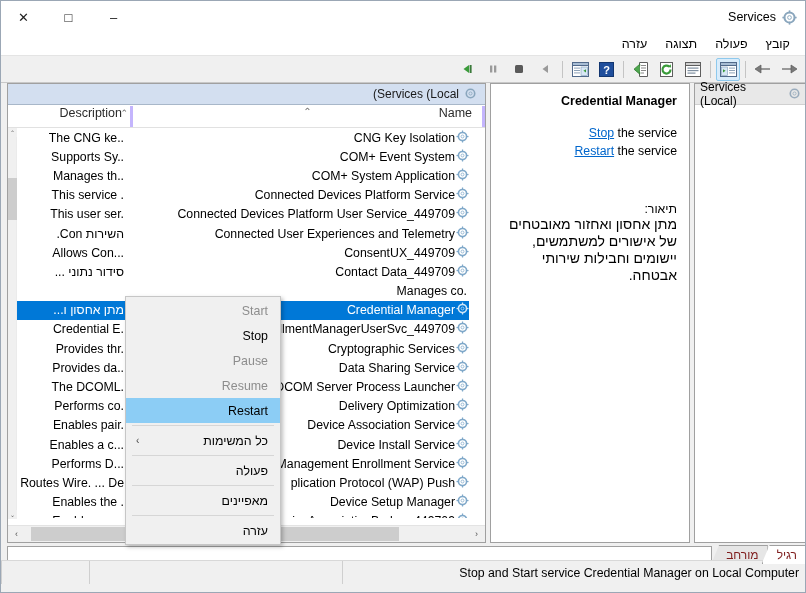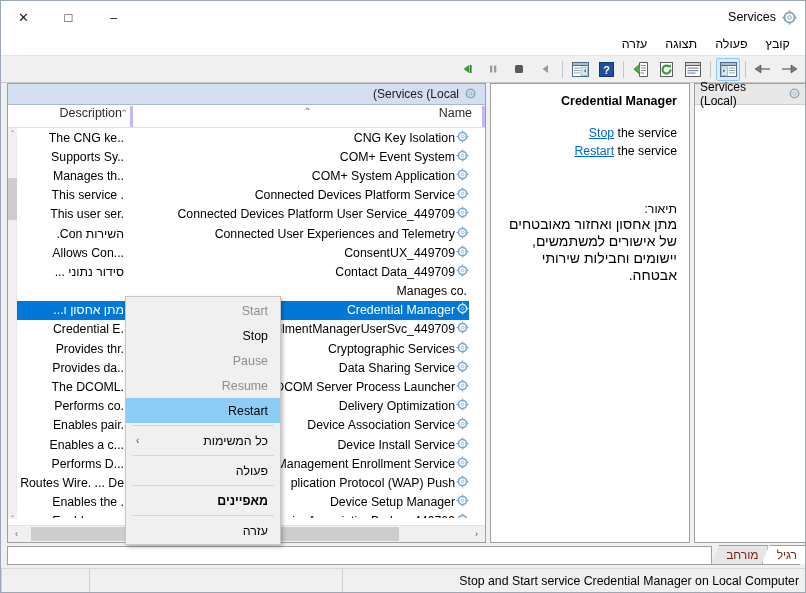--- a/index.html
+++ b/index.html
@@ -230,21 +230,21 @@
     margin-top: 25px;
   }
   .tab.active { background: #ffffff; position: relative; z-index: 3; }
   .tabsrow-filler {
     flex: 1; height: 18px; border: 1px solid #a0a0a0; border-bottom: none;
     background: #ffffff; margin-right: -1px;
   }
 
   
   .statusbar {
-    position: absolute; left: 0; bottom: 0; width: 804px; height: 24px;
+    position: absolute; left: 0; bottom: 0; width: 804px; height: 32px;
     background: #f0f0f0; border-top: 1px solid #d8d8d8;
     display: flex; flex-direction: row-reverse; 
   }
   .status-main {
     flex: 1; height: 23px; display: flex; align-items: center;
     justify-content: flex-start; direction: ltr;
     padding-right: 6px; font-size: 12.3px; color: #000;
     border-left: 1px solid #cfcfcf;
   }
   .status-main .s-txt { margin-left: auto; }
@@ -266,21 +266,21 @@
     height: 25px; display: flex; flex-direction: row-reverse;
     align-items: center; padding: 0 12px 0 8px;
     font-size: 12.4px; color: #000; cursor: default;
     justify-content: flex-start; position: relative;
   }
   .ctx-item.ltr { direction: ltr; justify-content: center; }
   .ctx-item.ltr .ctx-lbl { margin-left: auto; }
   .ctx-item.rtl .ctx-lbl { margin-right: 0; margin-left: 16px; }
   .ctx-item.disabled { color: #8d8d8d; }
   .ctx-item.highlight { background: #8ccdf5; color: #000; }
-  .ctx-item.bold { font-weight: bold; }
+  .ctx-item.bold { font-weight: normal; }
   .ctx-sep { height: 1px; background: #d6d6d6; margin: 2px 6px; }
   .submenu-arrow {
     position: absolute; left: 10px; font-size: 10px; color: #444;
   }
 </style>
 </head>
 <body>
 
 <div id="app">
 

